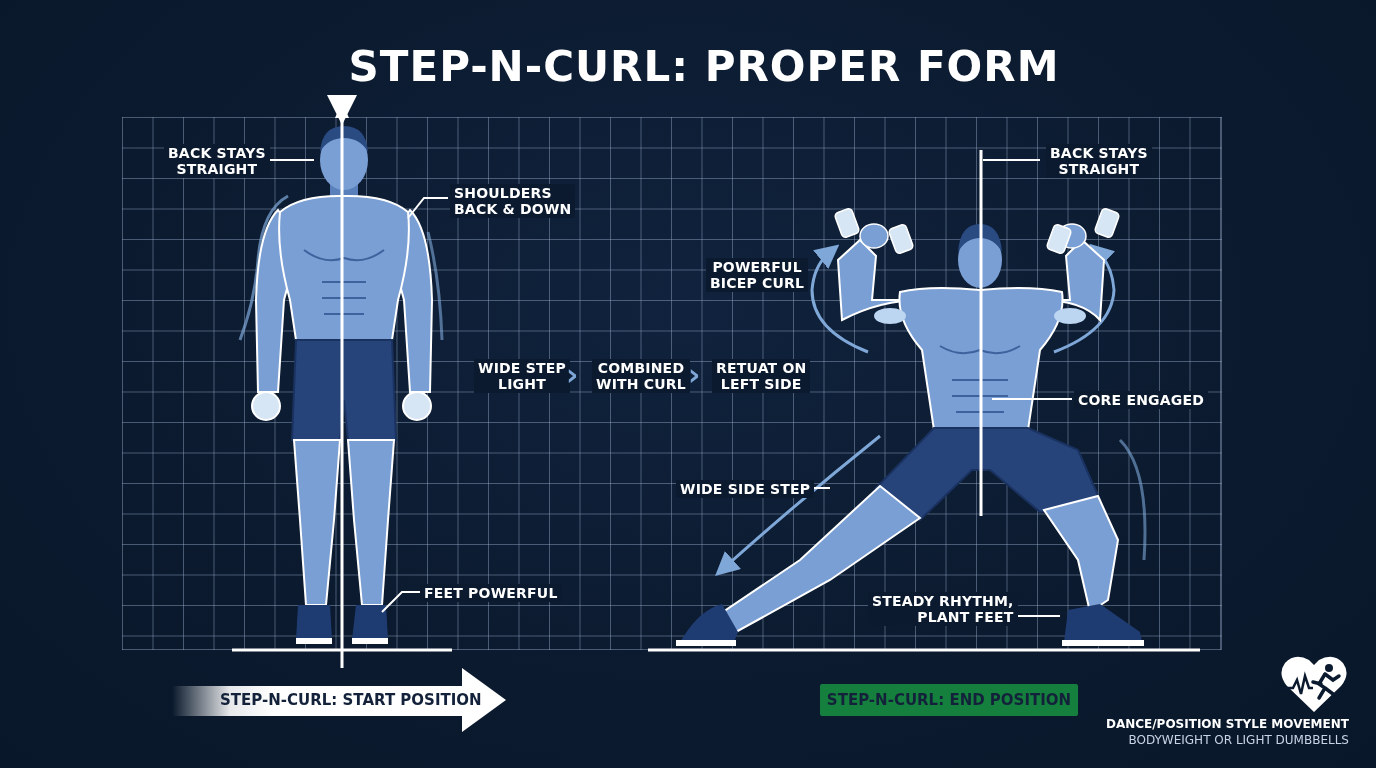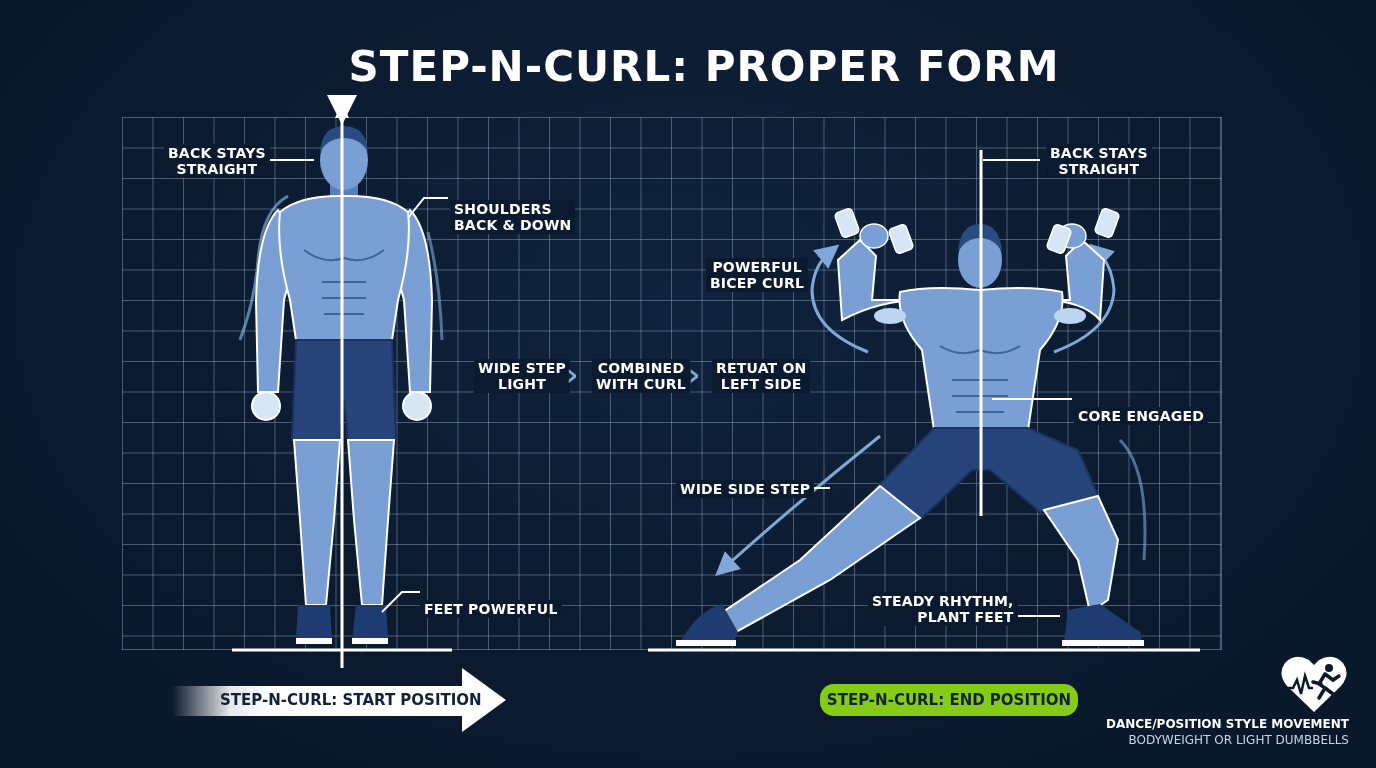--- a/index.html
+++ b/index.html
@@ -23,21 +23,21 @@
     background-size: 30.5px 30.5px;
     border-right: 1px solid rgba(150,170,200,0.45);
     border-bottom: 1px solid rgba(150,170,200,0.45);
   }
   svg.figures { position: absolute; left: 0; top: 0; }
   .label {
     position: absolute; font-size: 14px; font-weight: bold; color: #ffffff;
     line-height: 16px; text-align: center; background: #0b1a2e; padding: 1px 4px;
     letter-spacing: 0.2px;
   }
-  .label.left { text-align: left; margin-top: 16px; }
+  .label.left { text-align: left; }
   .label.right { text-align: right; }
   .chev {
     position: absolute; font-size: 30px; color: #7fa8d8; font-weight: bold;
     line-height: 30px;
   }
   .start-banner {
     position: absolute; left: 172px; top: 668px; width: 336px; height: 64px;
   }
   .start-bar {
     position: absolute; left: 0; top: 18px; width: 290px; height: 30px;
@@ -47,21 +47,21 @@
     position: absolute; left: 290px; top: 0; width: 0; height: 0;
     border-top: 32px solid transparent; border-bottom: 32px solid transparent;
     border-left: 44px solid #ffffff;
   }
   .start-text {
     position: absolute; left: 48px; top: 23px; font-size: 15px; font-weight: bold;
     color: #13223a; white-space: nowrap;
   }
   .end-pill {
     position: absolute; left: 820px; top: 684px; width: 258px; height: 32px;
-    background: #84cc16; border-radius: 14px;
+    background: #15803d; border-radius: 2px;
     color: #13223a; font-weight: bold; font-size: 15px;
     display: flex; align-items: center; justify-content: center; white-space: nowrap;
   }
   .logo { position: absolute; left: 1279px; top: 654px; width: 70px; height: 60px; }
   .footer1 {
     position: absolute; right: 27px; top: 717px; font-size: 12px; font-weight: bold;
     color: #ffffff; white-space: nowrap;
   }
   .footer2 {
     position: absolute; right: 27px; top: 733px; font-size: 12px;

